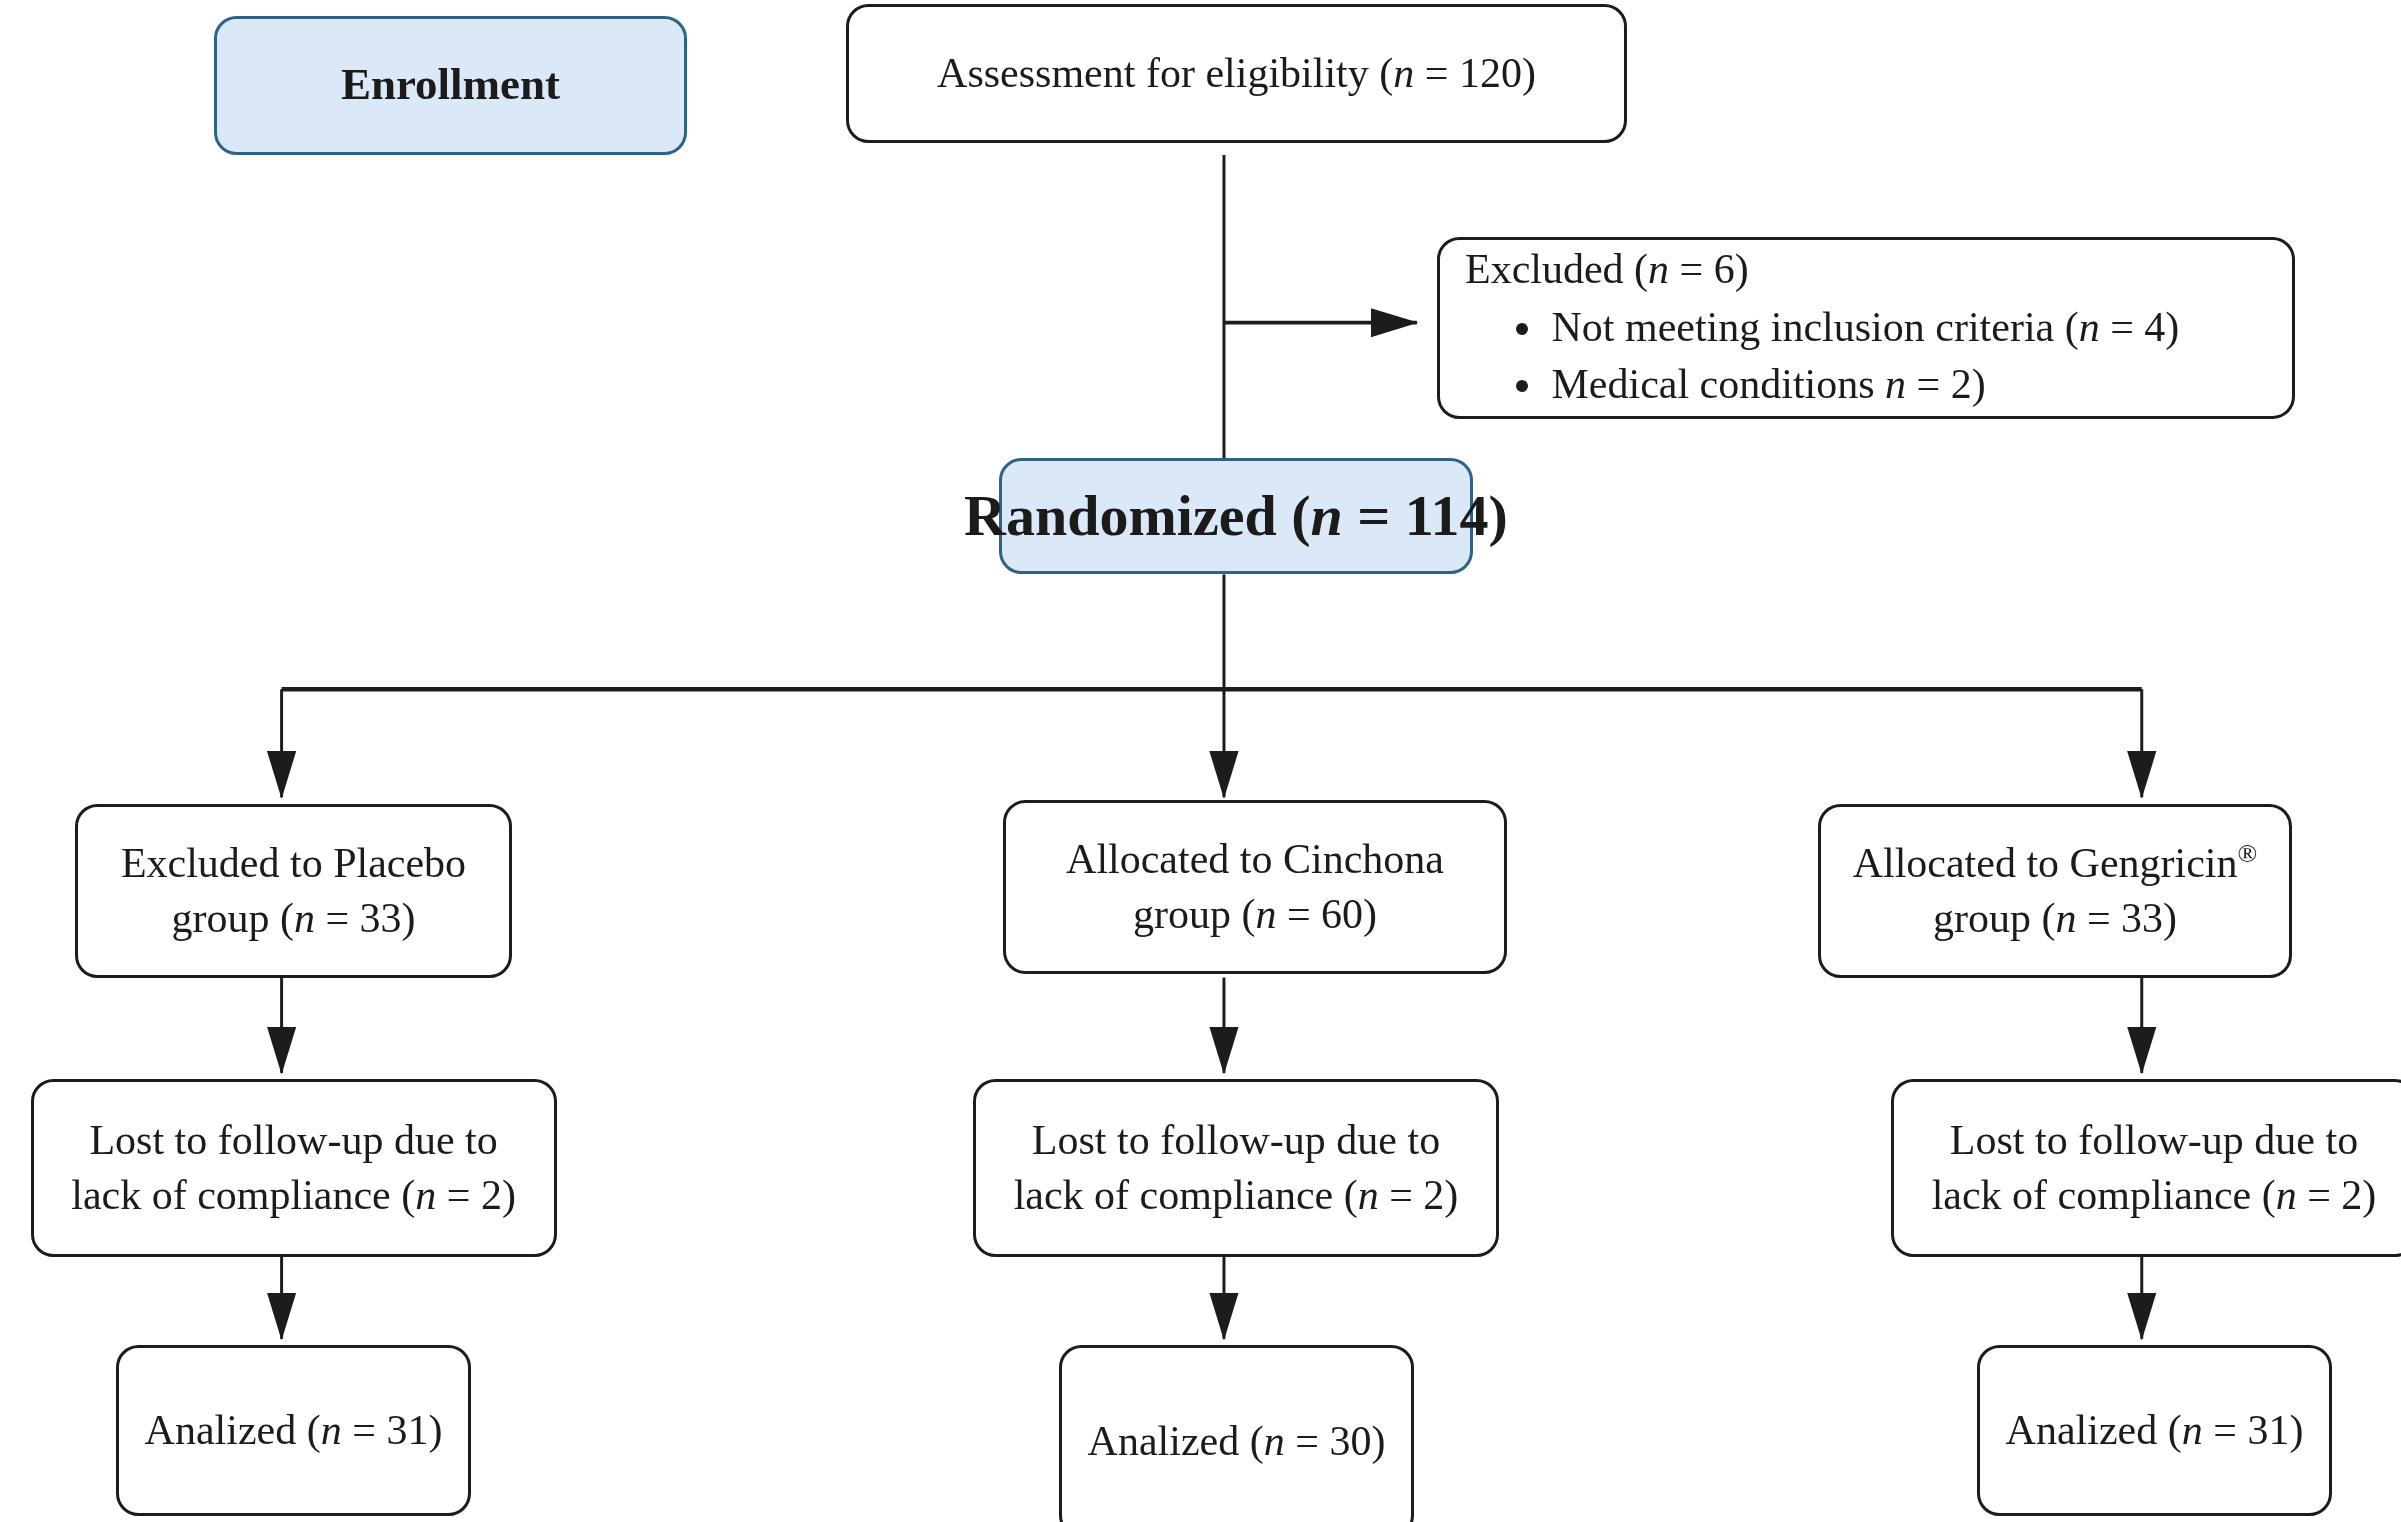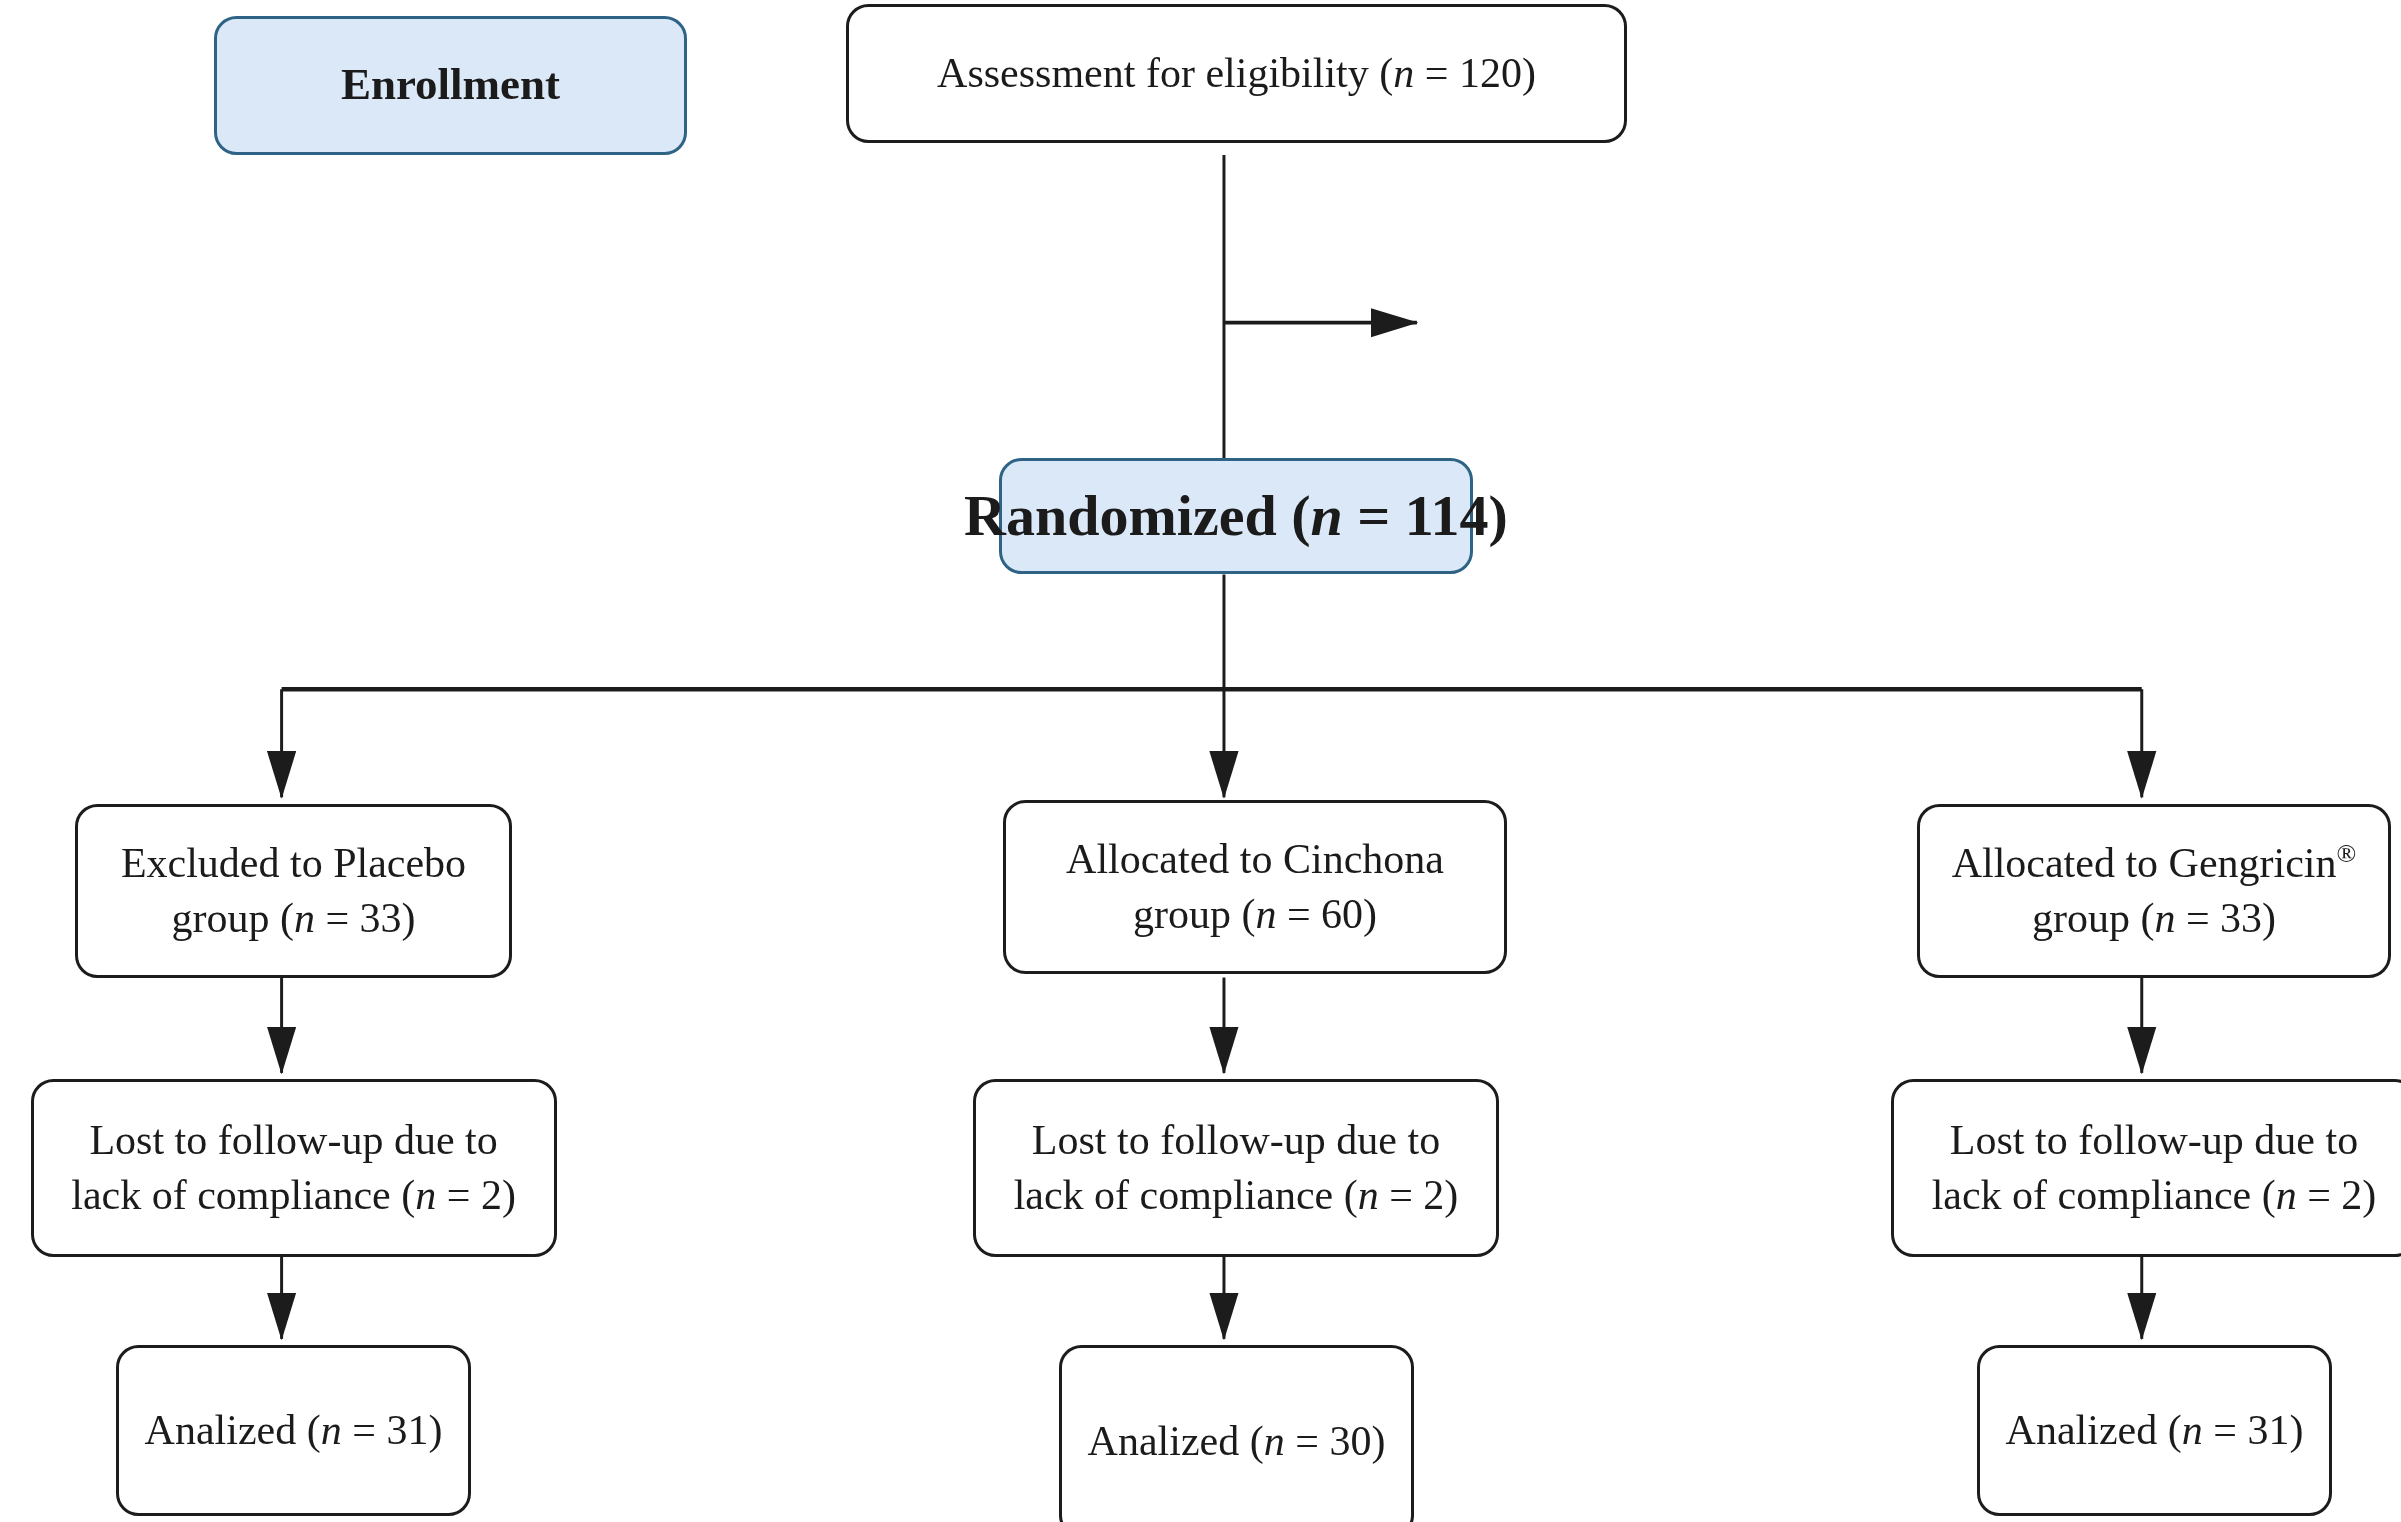--- a/index.html
+++ b/index.html
@@ -90,20 +90,27 @@
   </svg>
 
   <div class="box hl" style="left:202px; top:15.6px; width:473px; height:139px; font-size:45px;">
     <span class="label">Enrollment</span>
   </div>
 
   <div class="box" style="left:834px; top:4px; width:781px; height:139px;">
     <span class="label nowrap"><span>Assessment for eligibility (</span><span class="it">n</span><span> = 120)</span></span>
   </div>
 
+  <div class="box excluded" style="left:1425px; top:237px; width:858px; height:182px;">
+    <span class="label"><span>Excluded (</span><span class="it">n</span><span> = 6)</span></span>
+    <ul>
+      <li><span>Not meeting inclusion criteria (</span><span class="it">n</span><span> = 4)</span></li>
+      <li><span>Medical conditions </span><span class="it">n</span><span> = 2)</span></li>
+    </ul>
+  </div>
 
   <div class="box hl" style="left:987px; top:458px; width:474px; height:116px; font-size:58px;justify-content:center;">
     <span class="label nowrap"><span>Randomized (</span><span class="it">n</span><span> = 114)</span></span>
   </div>
 
   <div class="box" style="left:63px; top:804px; width:437px; height:174px;">
     <span class="label"><span>Excluded to Placebo</span><br><span>group (</span><span class="it">n</span><span> = 33)</span></span>
   </div>
   <div class="box" style="left:18.6px; top:1079px; width:526px; height:178px;">
     <span class="label"><span>Lost to follow-up due to</span><br><span>lack of compliance (</span><span class="it">n</span><span> = 2)</span></span>
@@ -115,21 +122,21 @@
   <div class="box" style="left:991px; top:800px; width:504px; height:174px;">
     <span class="label"><span>Allocated to Cinchona</span><br><span>group (</span><span class="it">n</span><span> = 60)</span></span>
   </div>
   <div class="box" style="left:961px; top:1079px; width:526px; height:178px;">
     <span class="label"><span>Lost to follow-up due to</span><br><span>lack of compliance (</span><span class="it">n</span><span> = 2)</span></span>
   </div>
   <div class="box" style="left:1047px; top:1345px; width:355px; height:193px;">
     <span class="label nowrap"><span>Analized (</span><span class="it">n</span><span> = 30)</span></span>
   </div>
 
-  <div class="box" style="left:1905px; top:804px; width:474px; height:174px;">
+  <div class="box" style="left:1806px; top:804px; width:474px; height:174px;">
     <span class="label"><span>Allocated to Gengricin</span><sup>®</sup><br><span>group (</span><span class="it">n</span><span> = 33)</span></span>
   </div>
   <div class="box" style="left:1879px; top:1079px; width:526px; height:178px;">
     <span class="label"><span>Lost to follow-up due to</span><br><span>lack of compliance (</span><span class="it">n</span><span> = 2)</span></span>
   </div>
   <div class="box" style="left:1965px; top:1345px; width:355px; height:171px;">
     <span class="label nowrap"><span>Analized (</span><span class="it">n</span><span> = 31)</span></span>
   </div>
 
 </div>

